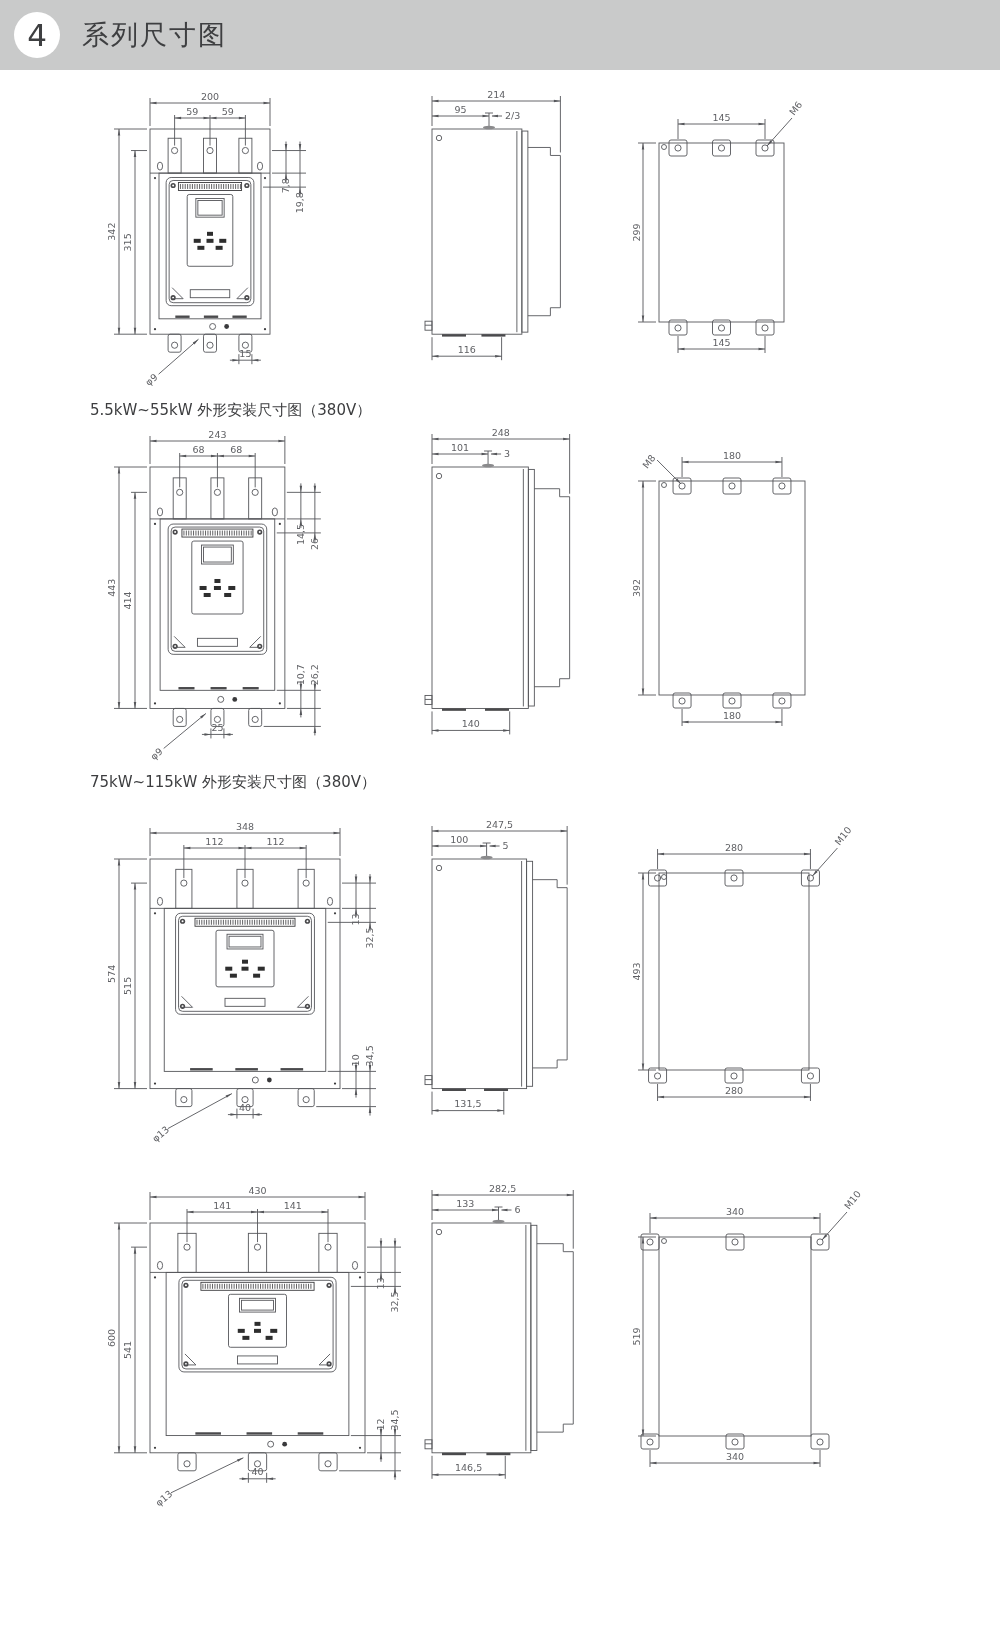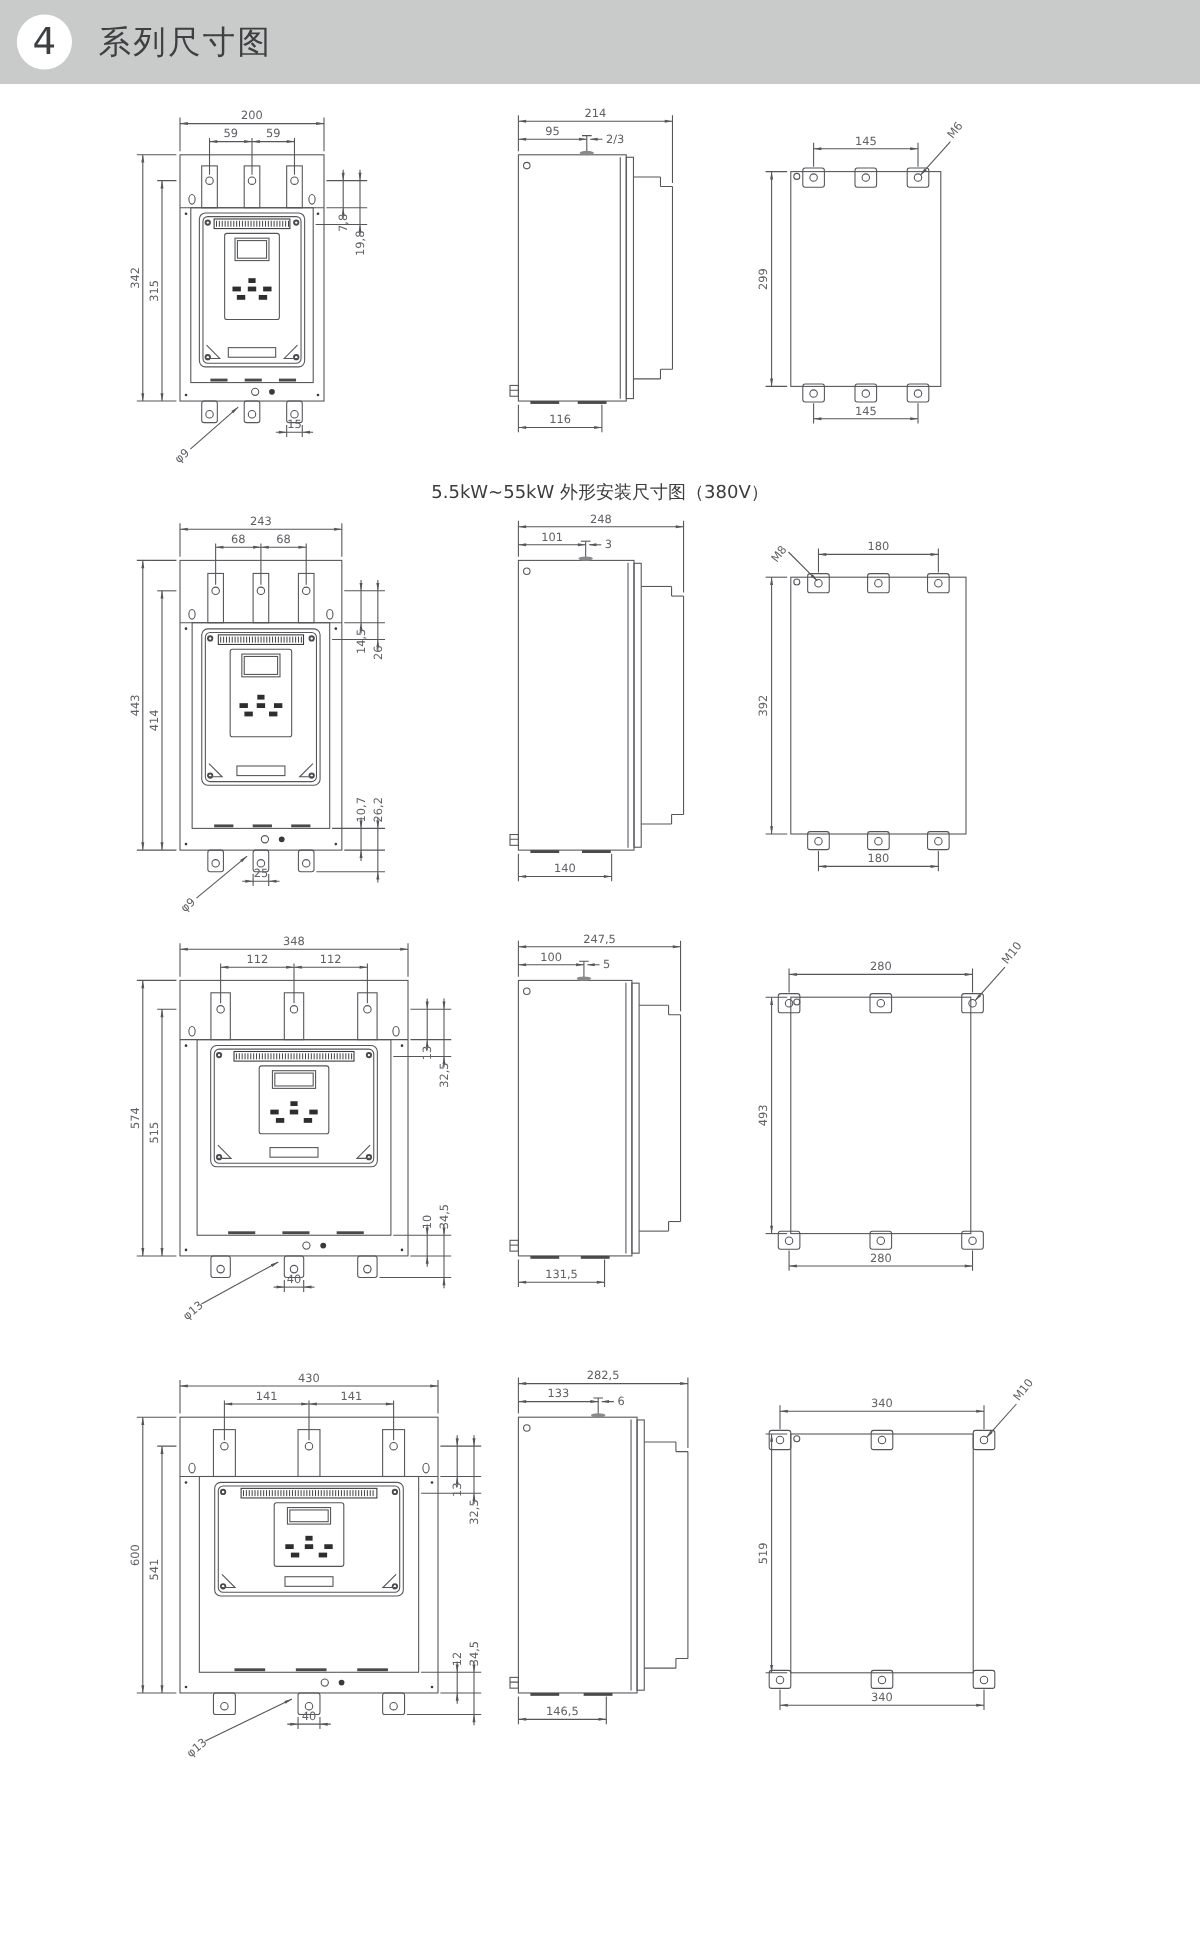--- a/index.html
+++ b/index.html
@@ -18,24 +18,24 @@
   }
   .title{
     margin:0;font-size:27px;color:#3e3f41;font-weight:400;letter-spacing:2px;
   }
   .sec{margin:0;}
   .sec .row{display:flex;align-items:flex-end;padding-left:100px;}
   .sec svg{display:block;}
   .sec svg.side{margin-left:10px;}
   .sec svg.back{margin-left:20px;}
   .caption{
-    margin:2px 0 0 90px;width:820px;text-align:center;
+    margin:2px 0 0 90px;width:820px;text-align:left;
     font-size:15px;color:#3c3d3f;line-height:24px;
   }
-  .s1{margin-top:14px}.s2{}.s3{margin-top:4px}.s4{margin-top:26px}
+  .s1{margin-top:14px}.s2{}.s3{margin-top:20px}.s4{margin-top:26px}
 </style>
 </head>
 <body>
 
 <div class="hdr">
   <div class="badge">4</div>
   <h1 class="title">系列尺寸图</h1>
 </div>
 
 <main>
@@ -474,20 +474,21 @@
           <polygon points="18,273 19.25,266.5 16.75,266.5" fill="#55565a"></polygon>
           <text x="14.5" y="166" fill="#606165" font-size="9.5" text-anchor="middle" transform="rotate(-90 14.5 166)">392</text>
           <line x1="57.05" y1="287" x2="57.05" y2="304" stroke="#55565a" stroke-width="0.9"></line>
           <line x1="156.95" y1="287" x2="156.95" y2="304" stroke="#55565a" stroke-width="0.9"></line>
           <line x1="57.05" y1="300" x2="156.95" y2="300" stroke="#55565a" stroke-width="0.9"></line>
           <polygon points="57.05,300 63.55,301.25 63.55,298.75" fill="#55565a"></polygon>
           <polygon points="156.95,300 150.45,298.75 150.45,301.25" fill="#55565a"></polygon>
           <text x="107" y="296.5" fill="#606165" font-size="9.5" text-anchor="middle">180</text>
         </svg>
     </div>
+    <p class="caption">75kW~115kW 外形安装尺寸图（380V）</p>
   </section>
 
   <section class="sec s3">
     <div class="row">
       <svg class="front" width="310" height="338">
           <rect x="50" y="45" width="190.008" height="229.60000000000002" rx="0" fill="none" stroke="#55565a" stroke-width="0.9"></rect>
           <rect x="75.77666000000002" y="55.332" width="16.15068" height="39.032000000000004" rx="0" fill="none" stroke="#55565a" stroke-width="0.9"></rect>
           <circle cx="83.85200000000002" cy="69.108" r="3.1" fill="none" stroke="#55565a" stroke-width="0.9"></circle>
           <rect x="136.92866" y="55.332" width="16.15068" height="39.032000000000004" rx="0" fill="none" stroke="#55565a" stroke-width="0.9"></rect>
           <circle cx="145.00400000000002" cy="69.108" r="3.1" fill="none" stroke="#55565a" stroke-width="0.9"></circle>

